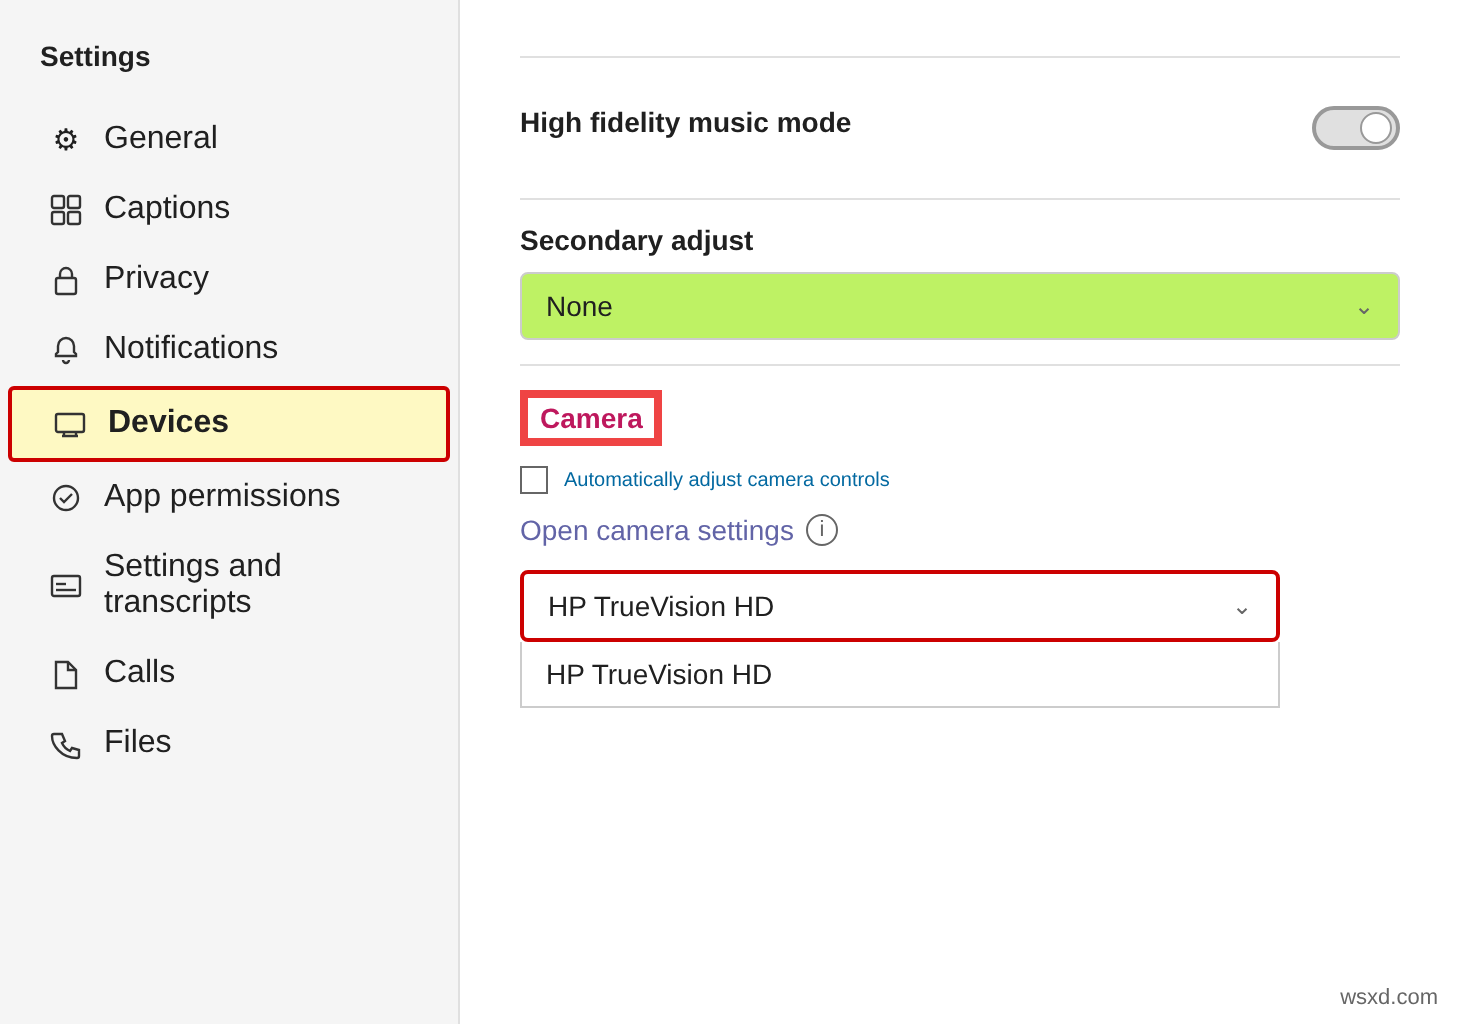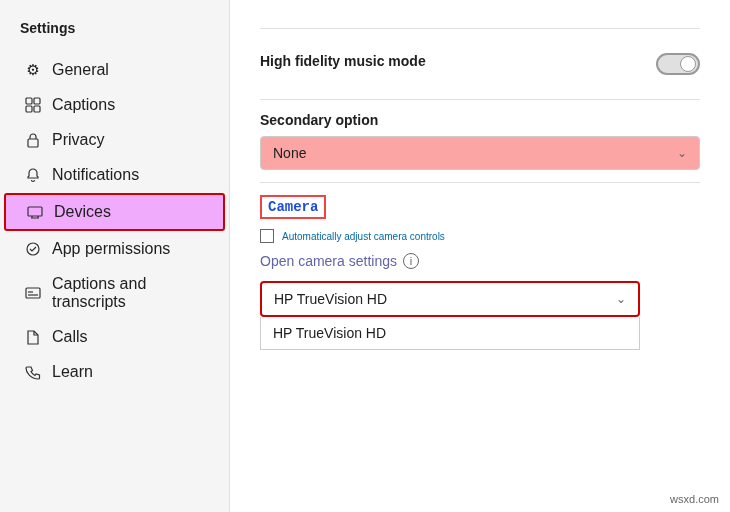--- a/index.html
+++ b/index.html
@@ -41,24 +41,24 @@
       align-items: center;
       padding: 8px 20px;
       cursor: pointer;
       color: #202020;
       border-radius: 4px;
       margin: 1px 4px;
       gap: 10px;
     }
 
     .sidebar-item.active {
-      background: #f0abfc;
+      background: #fef9c3;
       border: 2px solid #cc0000;
       border-radius: 3px;
-      font-weight: 400;
+      font-weight: 700;
     }
 
     .sidebar-item .icon {
       width: 18px;
       height: 18px;
       display: flex;
       align-items: center;
       justify-content: center;
       flex-shrink: 0;
       font-size: 15px;
@@ -140,21 +140,21 @@
 
     .dropdown {
       width: 100%;
       border: 1px solid #ccc;
       border-radius: 4px;
       padding: 8px 12px;
       display: flex;
       align-items: center;
       justify-content: space-between;
       cursor: pointer;
-      background: #fca5a5;
+      background: #bef264;
       margin-bottom: 8px;
       font-size: 14px;
     }
 
     .dropdown-value {
       color: #202020;
     }
 
     .chevron-icon {
       color: #666;
@@ -162,26 +162,25 @@
     }
 
     
     .camera-section {
       margin-top: 10px;
     }
 
     .camera-header {
       font-size: 14px;
       font-weight: 700;
-      color: #1d4ed8;
+      color: #be185d;
       margin-bottom: 10px;
-      border: 2px solid #ef4444;
+      border: 4px solid #ef4444;
       display: inline-block;
       padding: 2px 6px;
-      font-family: Liberation Mono, monospace;
     }
 
     .checkbox-row {
       display: flex;
       align-items: center;
       gap: 8px;
       margin-bottom: 10px;
     }
 
     .checkbox {
@@ -316,56 +315,56 @@
       <span class="item-label">App permissions</span>
     </div>
     <div class="sidebar-item">
       <span class="icon">
         <svg width="16" height="16" viewBox="0 0 16 16" fill="none">
           <rect x="1" y="3" width="14" height="10" rx="1" stroke="#333" stroke-width="1.2" fill="none"></rect>
           <line x1="3" y1="7" x2="8" y2="7" stroke="#333" stroke-width="1.2"></line>
           <line x1="3" y1="10" x2="13" y2="10" stroke="#333" stroke-width="1.2"></line>
         </svg>
       </span>
-      <span class="item-label">Captions and transcripts</span>
+      <span class="item-label">Settings and transcripts</span>
     </div>
     <div class="sidebar-item">
       <span class="icon">
         <svg width="16" height="16" viewBox="0 0 16 16" fill="none">
           <path d="M3 2h6l4 4v9H3V2z" stroke="#333" stroke-width="1.2" fill="none"></path>
           <path d="M9 2v4h4" stroke="#333" stroke-width="1.2" fill="none"></path>
         </svg>
       </span>
       <span class="item-label">Calls</span>
     </div>
     <div class="sidebar-item">
       <span class="icon">
         <svg width="16" height="16" viewBox="0 0 16 16" fill="none">
           <path d="M3 3h3l1.5 3.5-1.5 1a8 8 0 004 4l1-1.5L14.5 11V14a1 1 0 01-1 1C5.5 15 1 8.5 1 4a1 1 0 011-1z" stroke="#333" stroke-width="1.2" fill="none"></path>
         </svg>
       </span>
-      <span class="item-label">Learn</span>
+      <span class="item-label">Files</span>
     </div>
   </div>
 
   <div class="main-content">
     <hr class="section-divider">
 
     <div class="setting-row">
       <div>
         <div class="setting-label">High fidelity music mode</div>
       </div>
       <div class="toggle">
         <div class="toggle-knob"></div>
       </div>
     </div>
 
     <hr class="section-divider">
 
-    <div class="section-header">Secondary option</div>
+    <div class="section-header">Secondary adjust</div>
     <div class="dropdown">
       <span class="dropdown-value">None</span>
       <span class="chevron-icon">⌄</span>
     </div>
 
     <hr class="section-divider">
 
     <div class="camera-section">
       <div class="camera-header">Camera</div>
 

